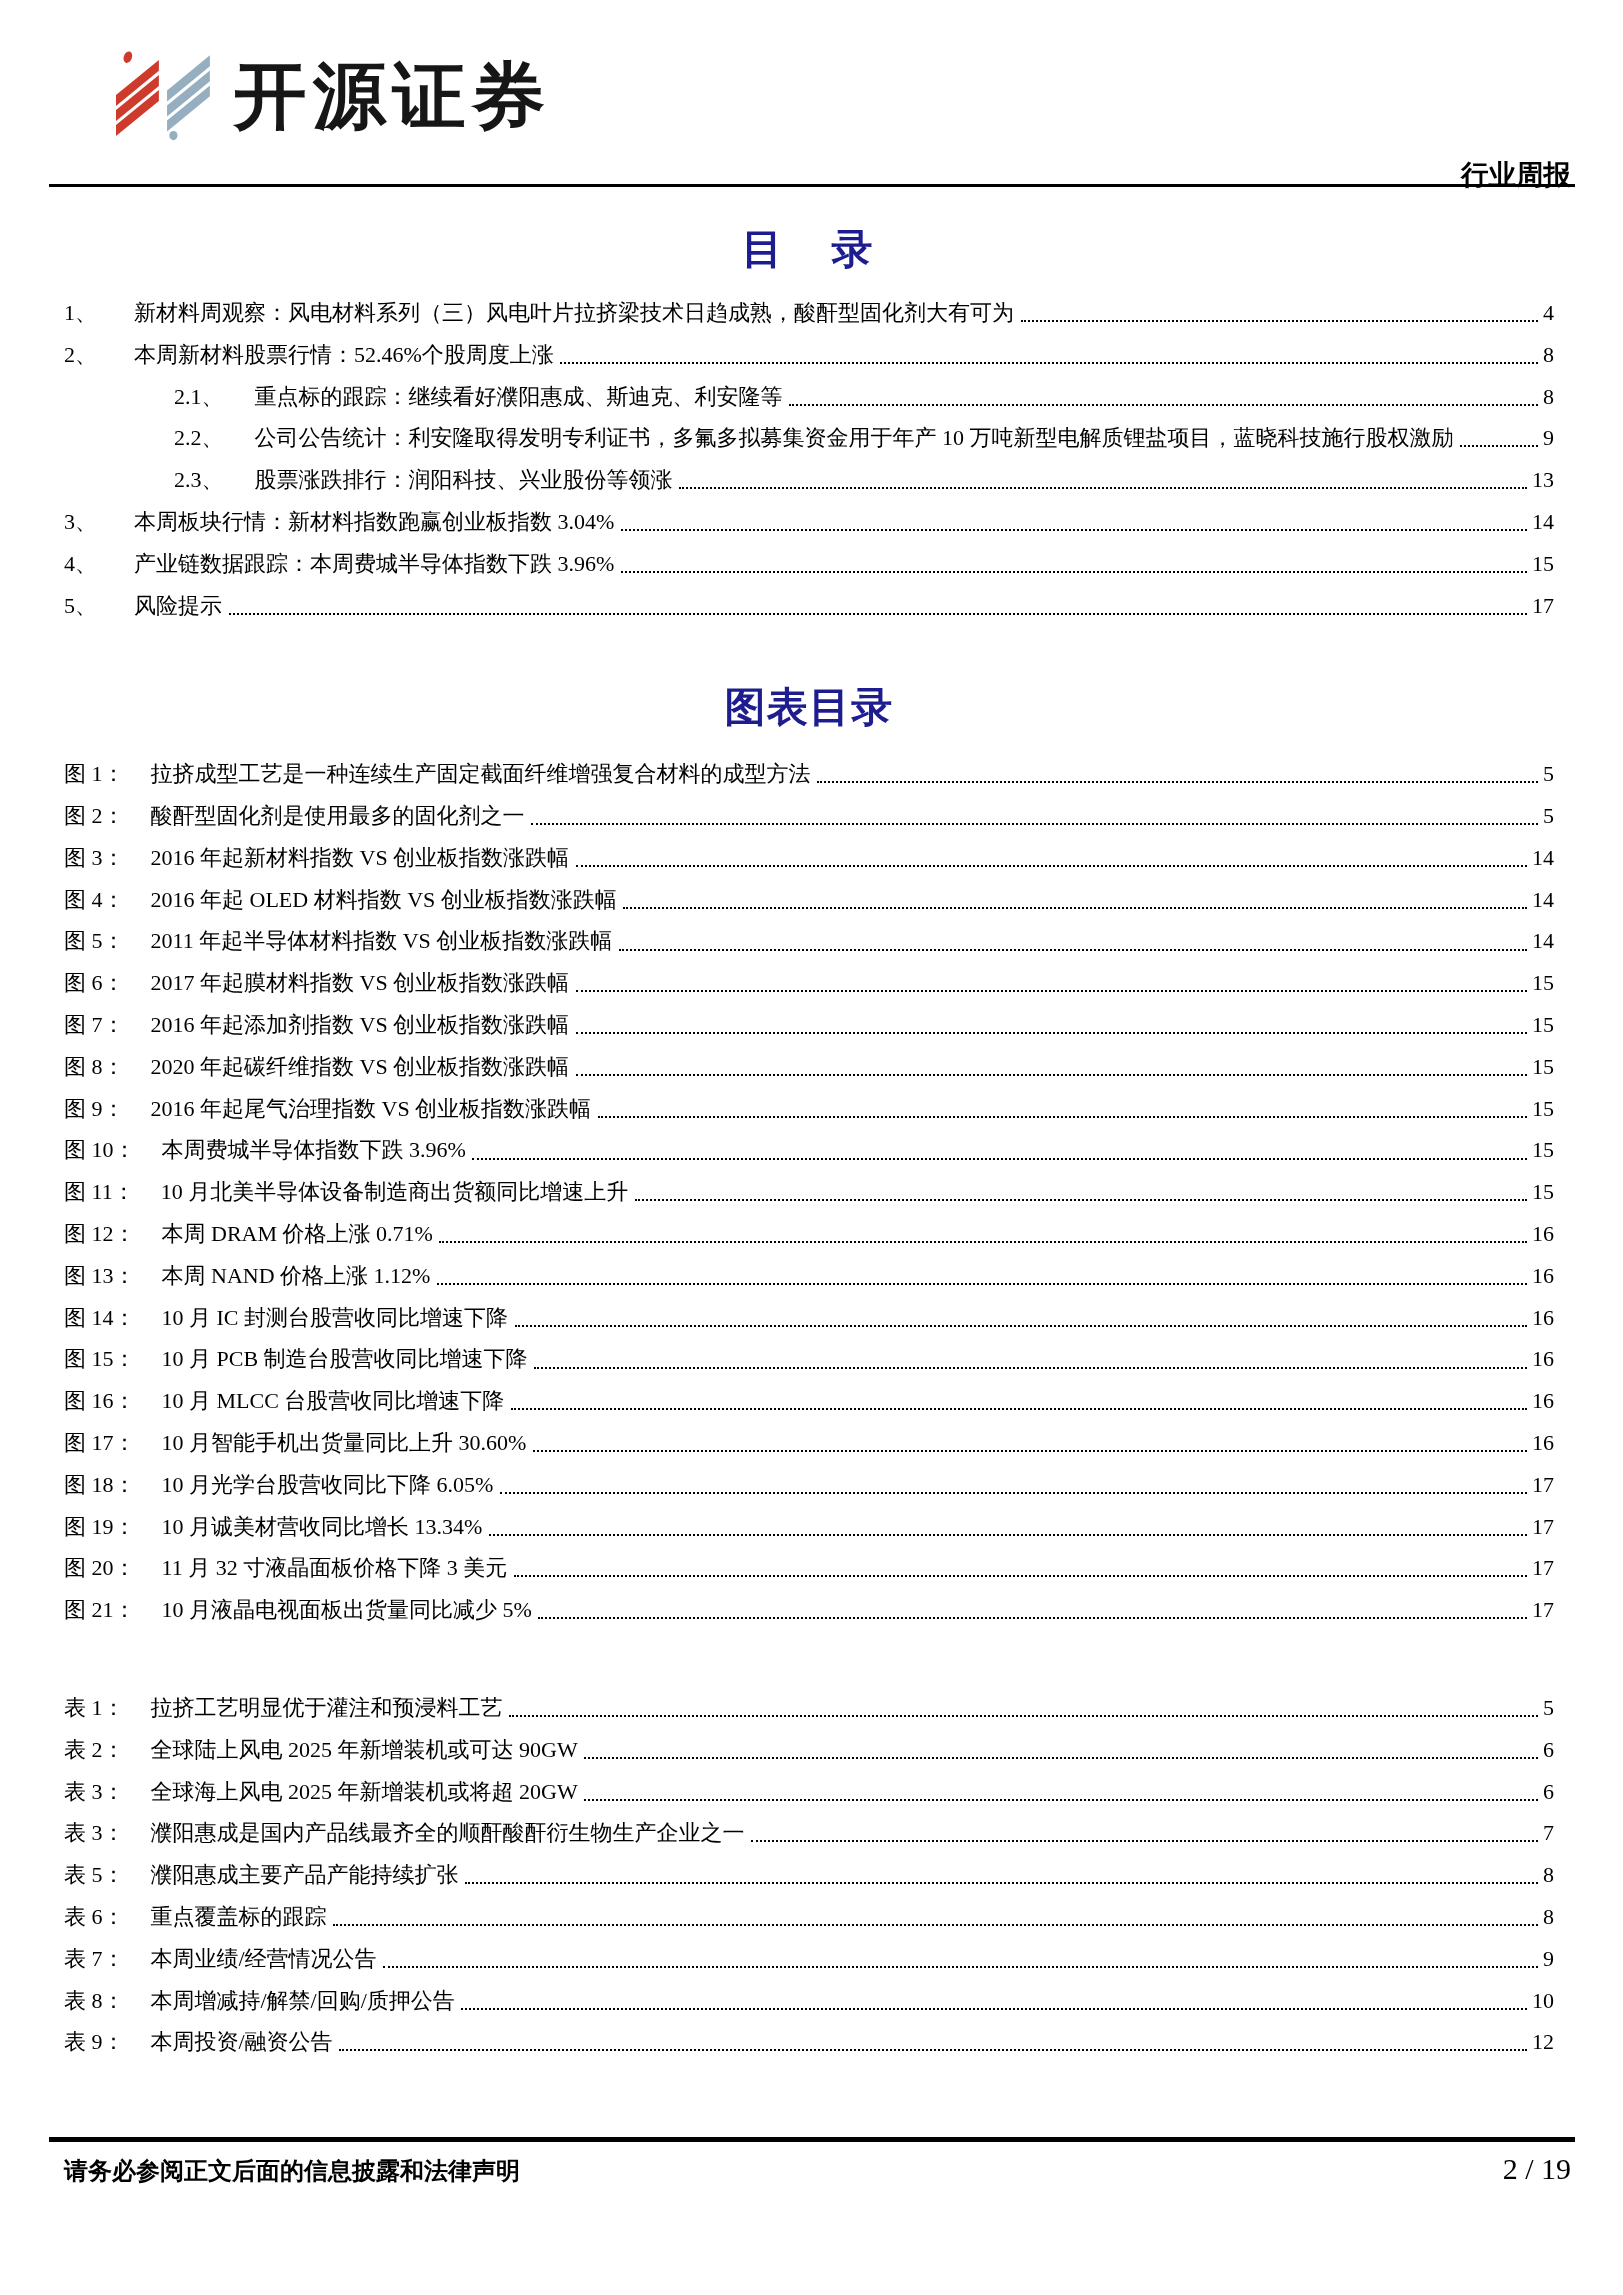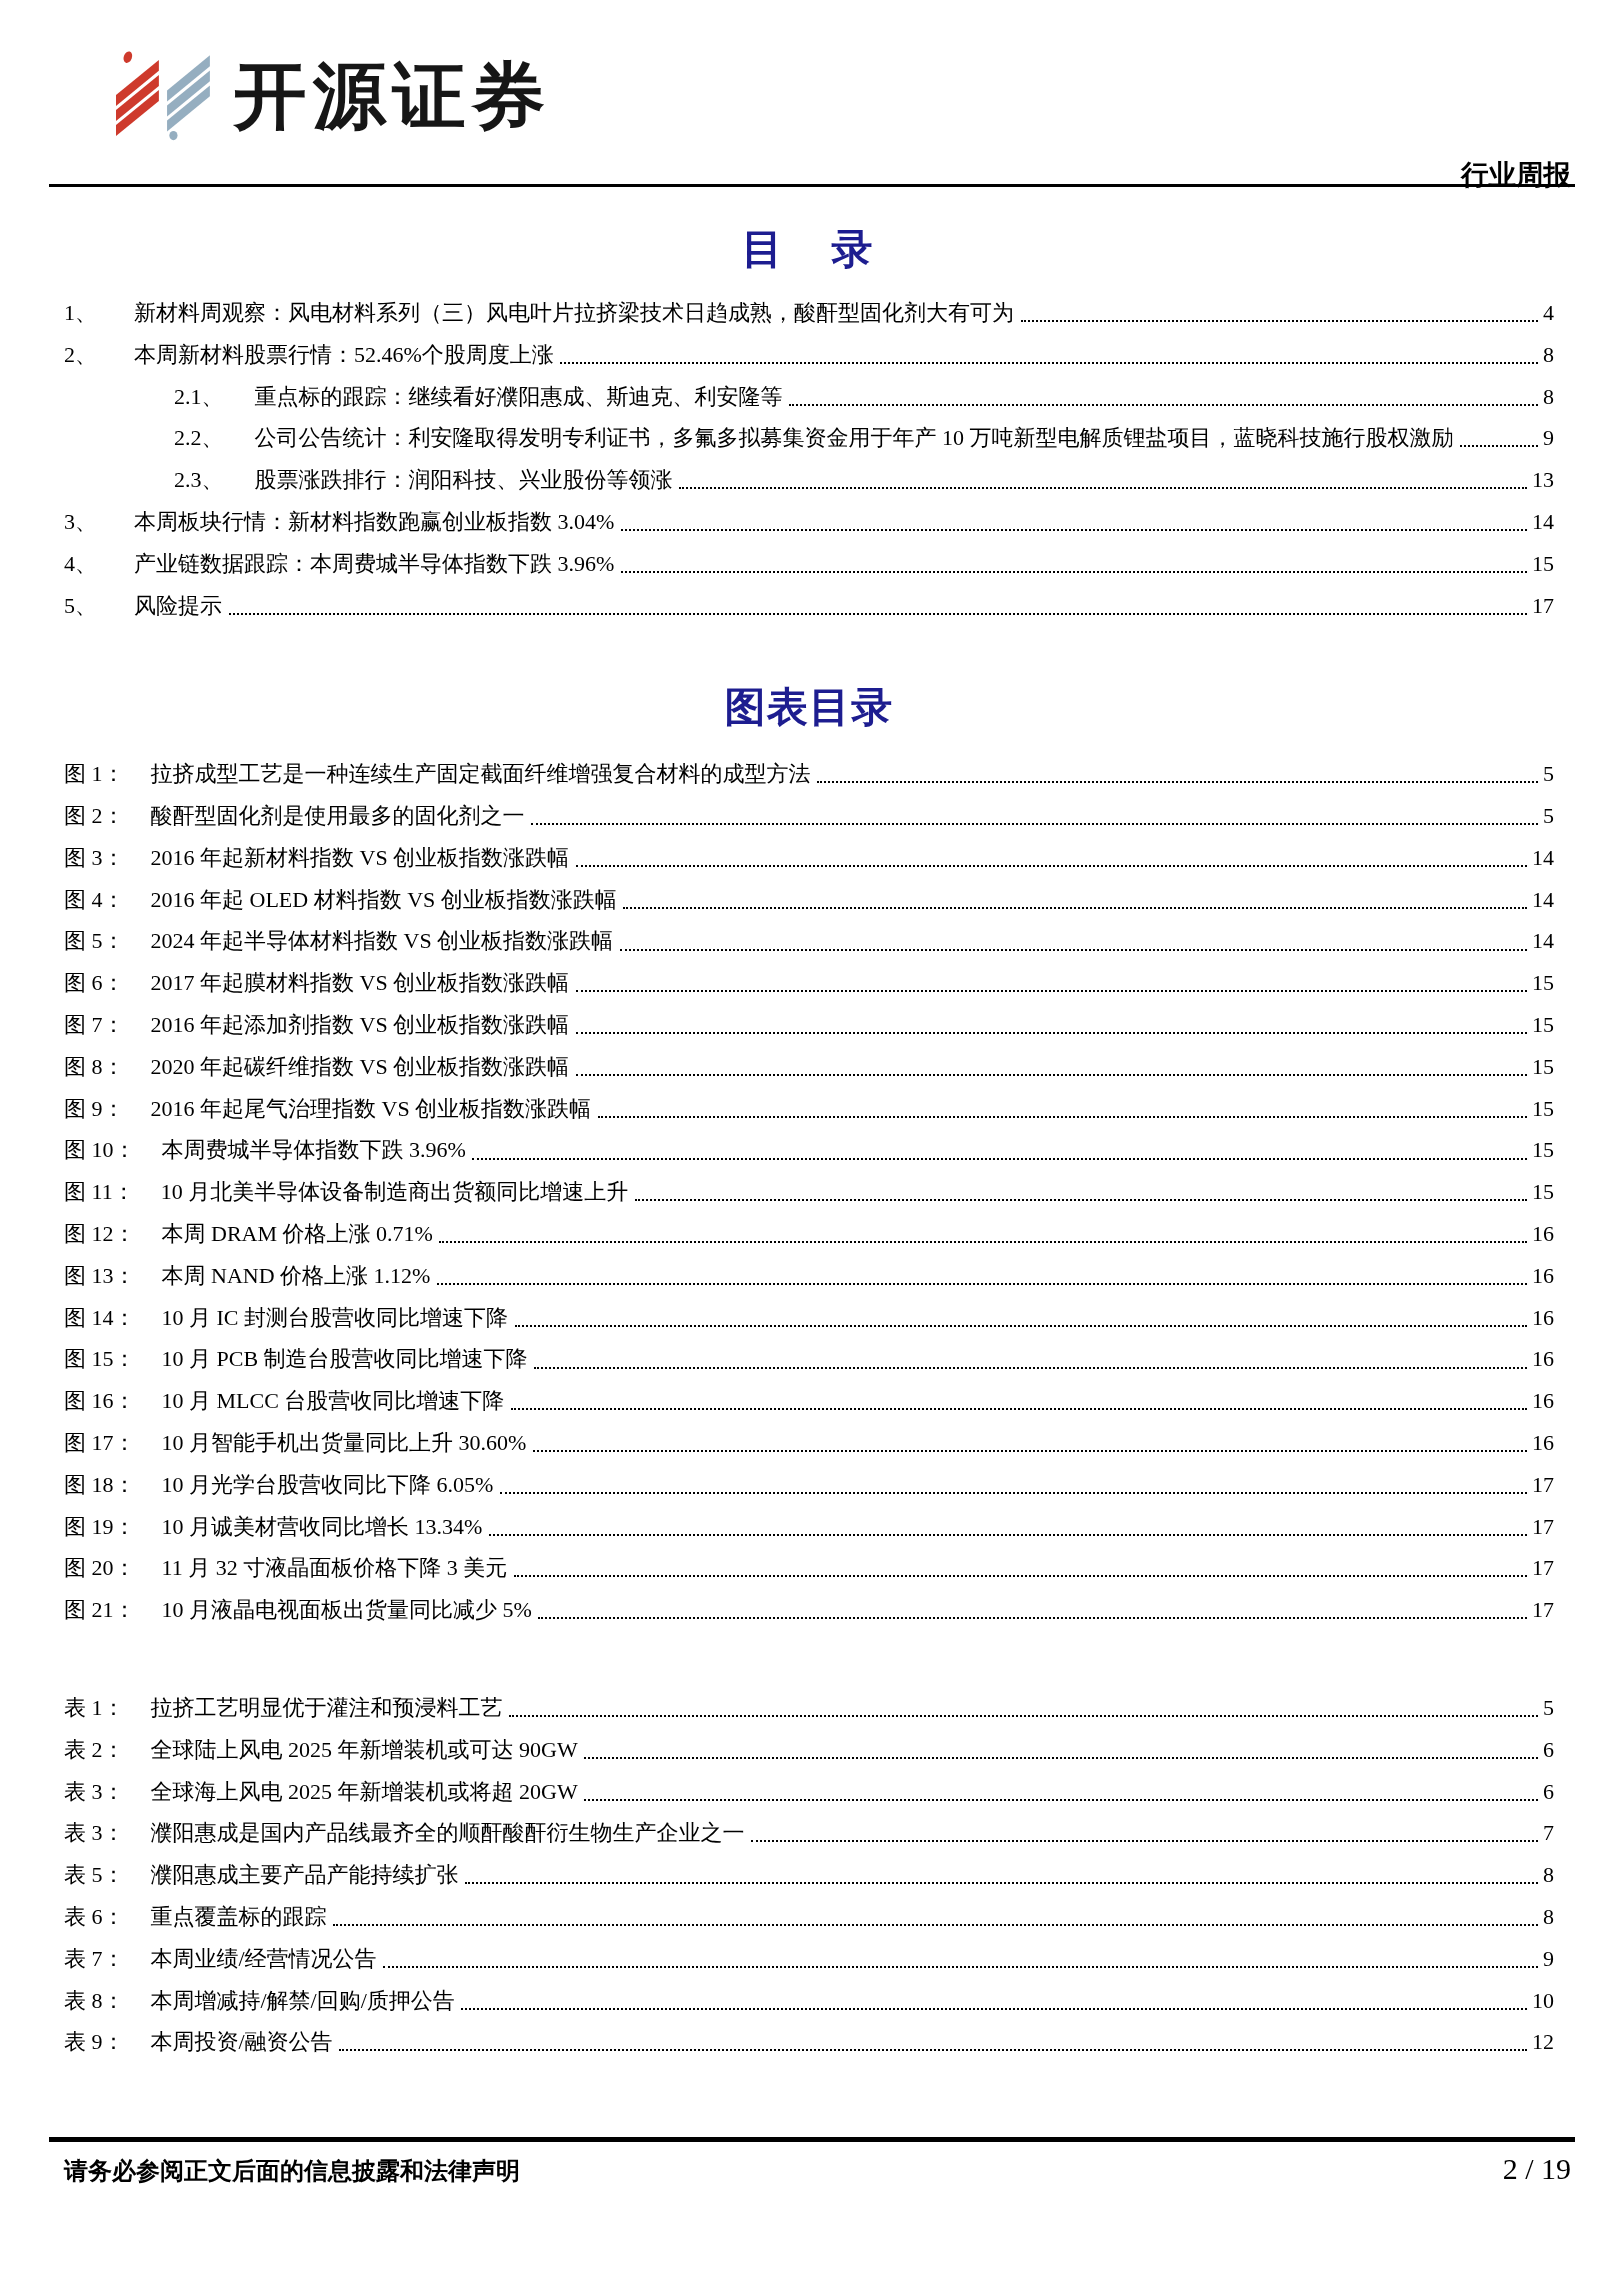--- a/index.html
+++ b/index.html
@@ -161,21 +161,21 @@
 
   <div class="row">
     <span class="num">图 4：</span>
     <span class="txt">2016 年起 OLED 材料指数 VS 创业板指数涨跌幅</span>
     <span class="dots"></span>
     <span class="pg">14</span>
   </div>
 
   <div class="row">
     <span class="num">图 5：</span>
-    <span class="txt">2024 年起半导体材料指数 VS 创业板指数涨跌幅</span>
+    <span class="txt">2011 年起半导体材料指数 VS 创业板指数涨跌幅</span>
     <span class="dots"></span>
     <span class="pg">14</span>
   </div>
 
   <div class="row">
     <span class="num">图 6：</span>
     <span class="txt">2017 年起膜材料指数 VS 创业板指数涨跌幅</span>
     <span class="dots"></span>
     <span class="pg">15</span>
   </div>

